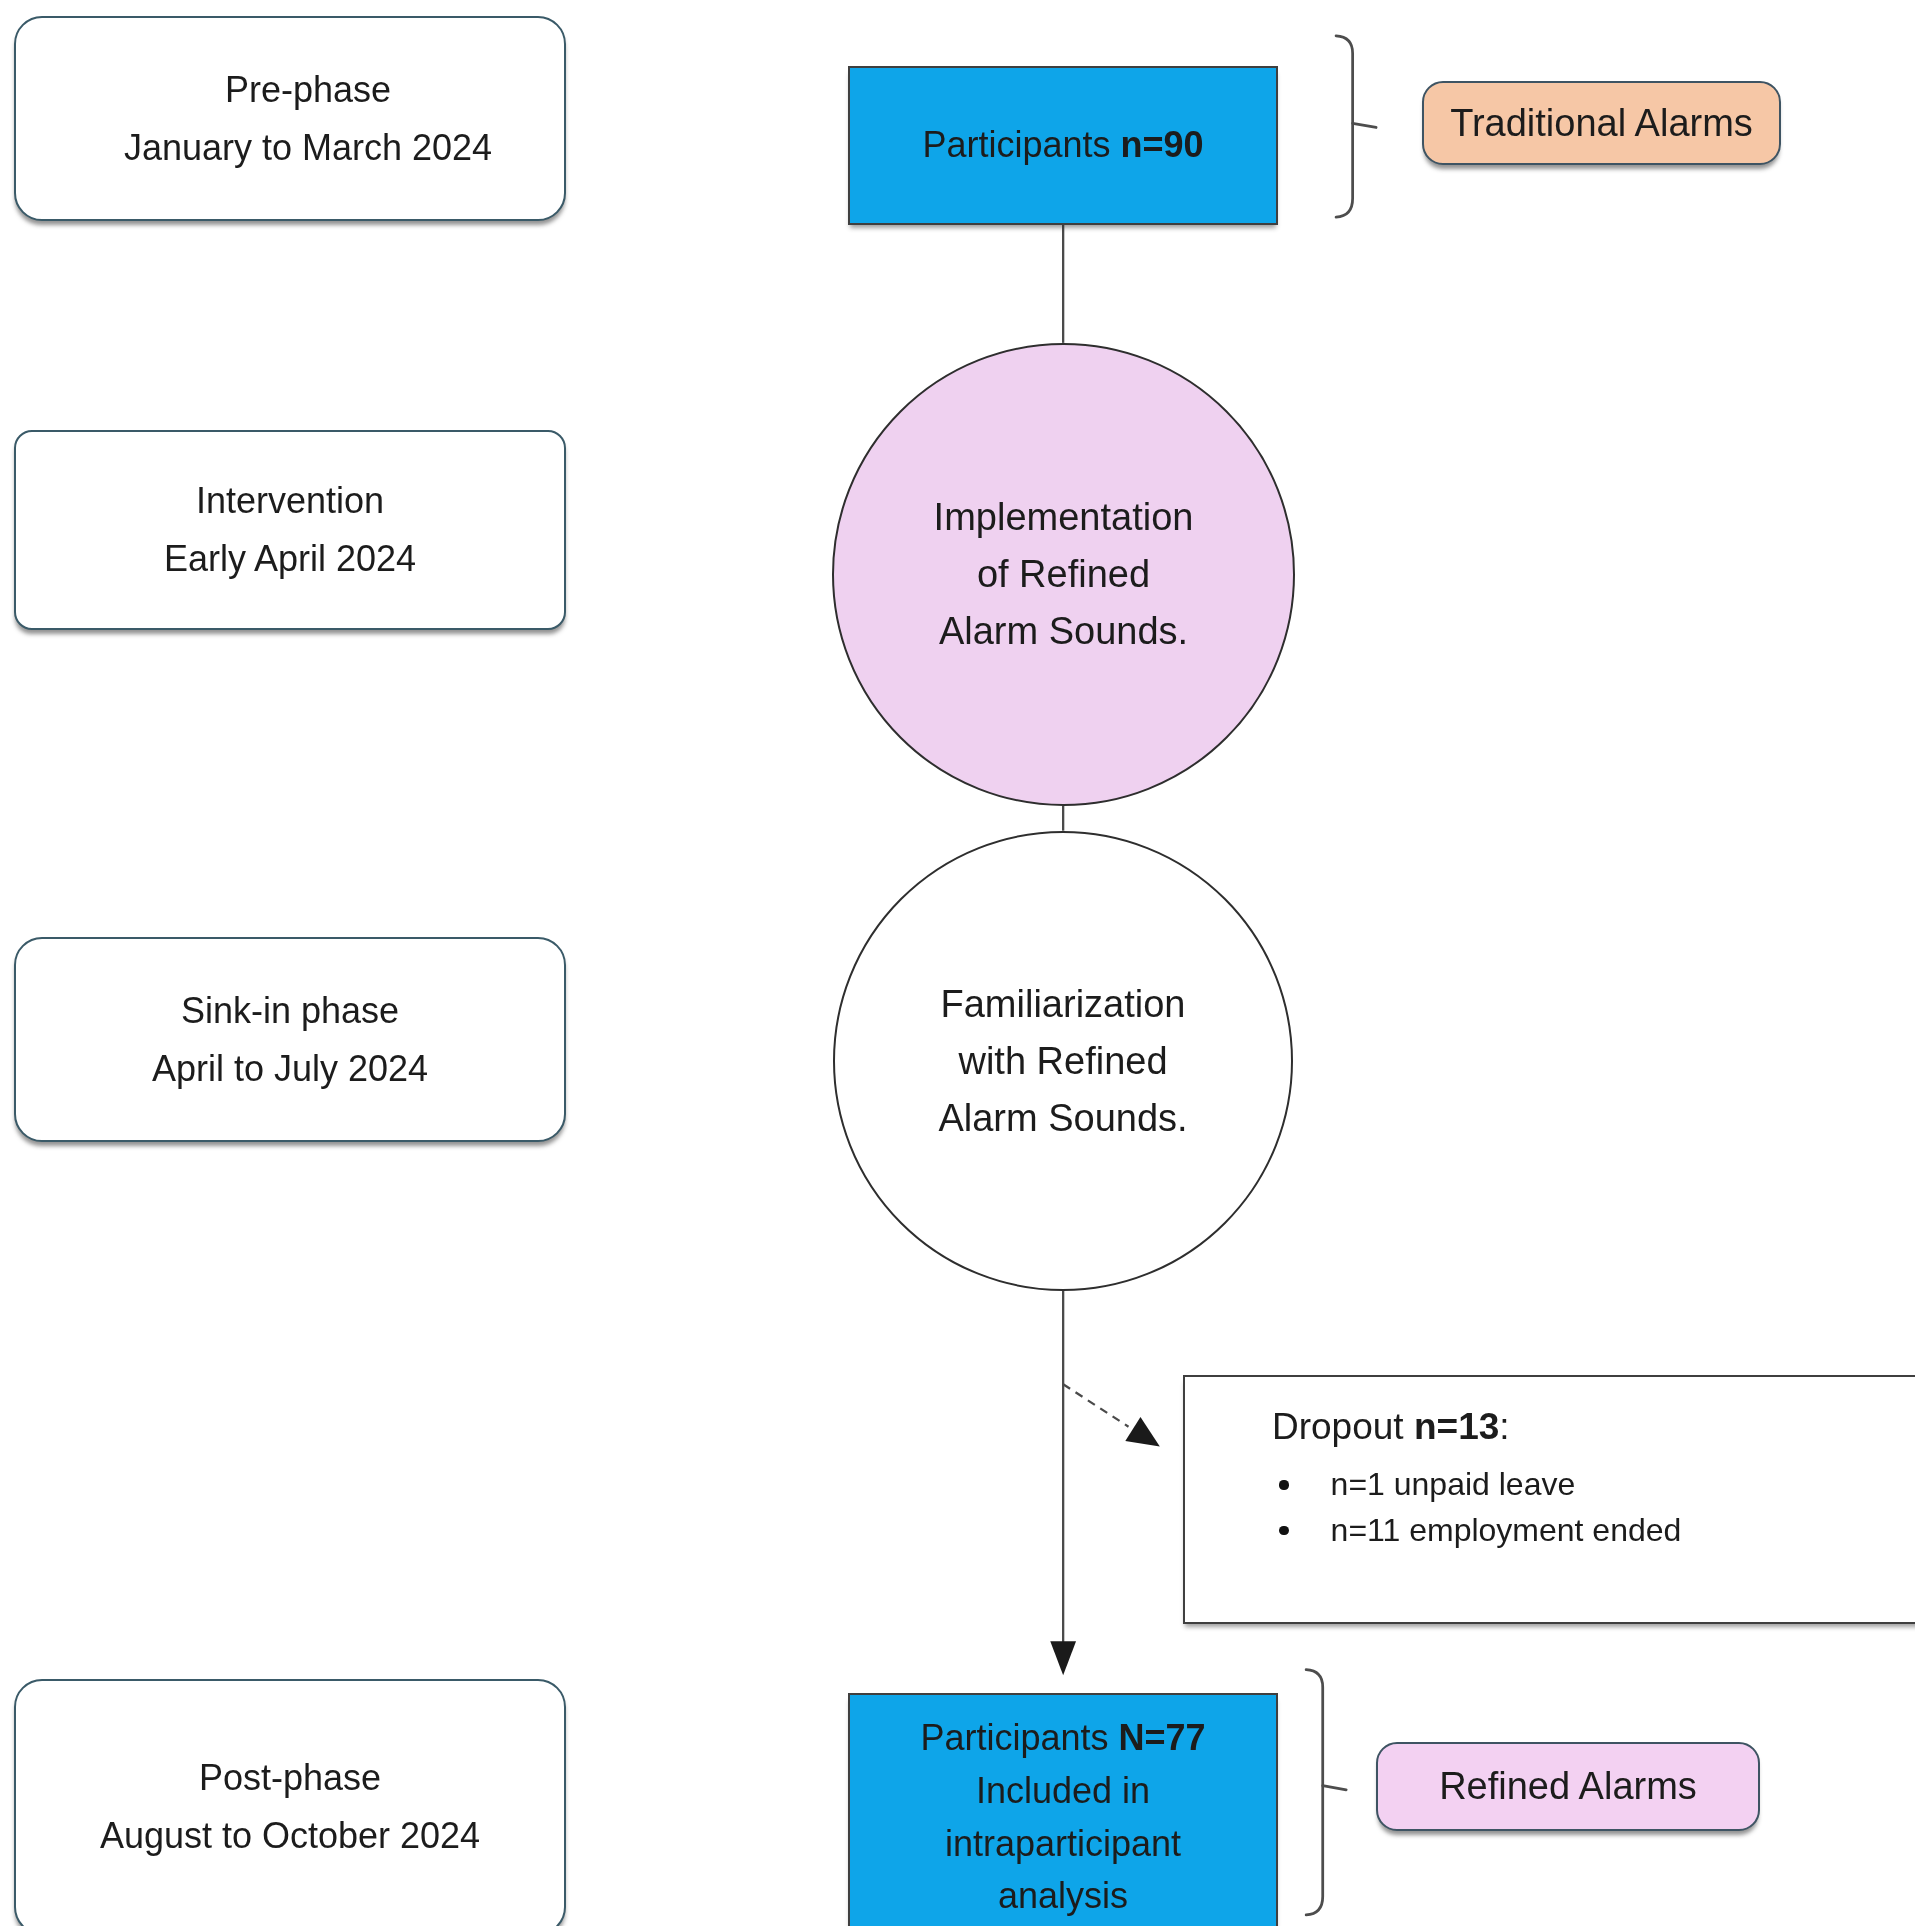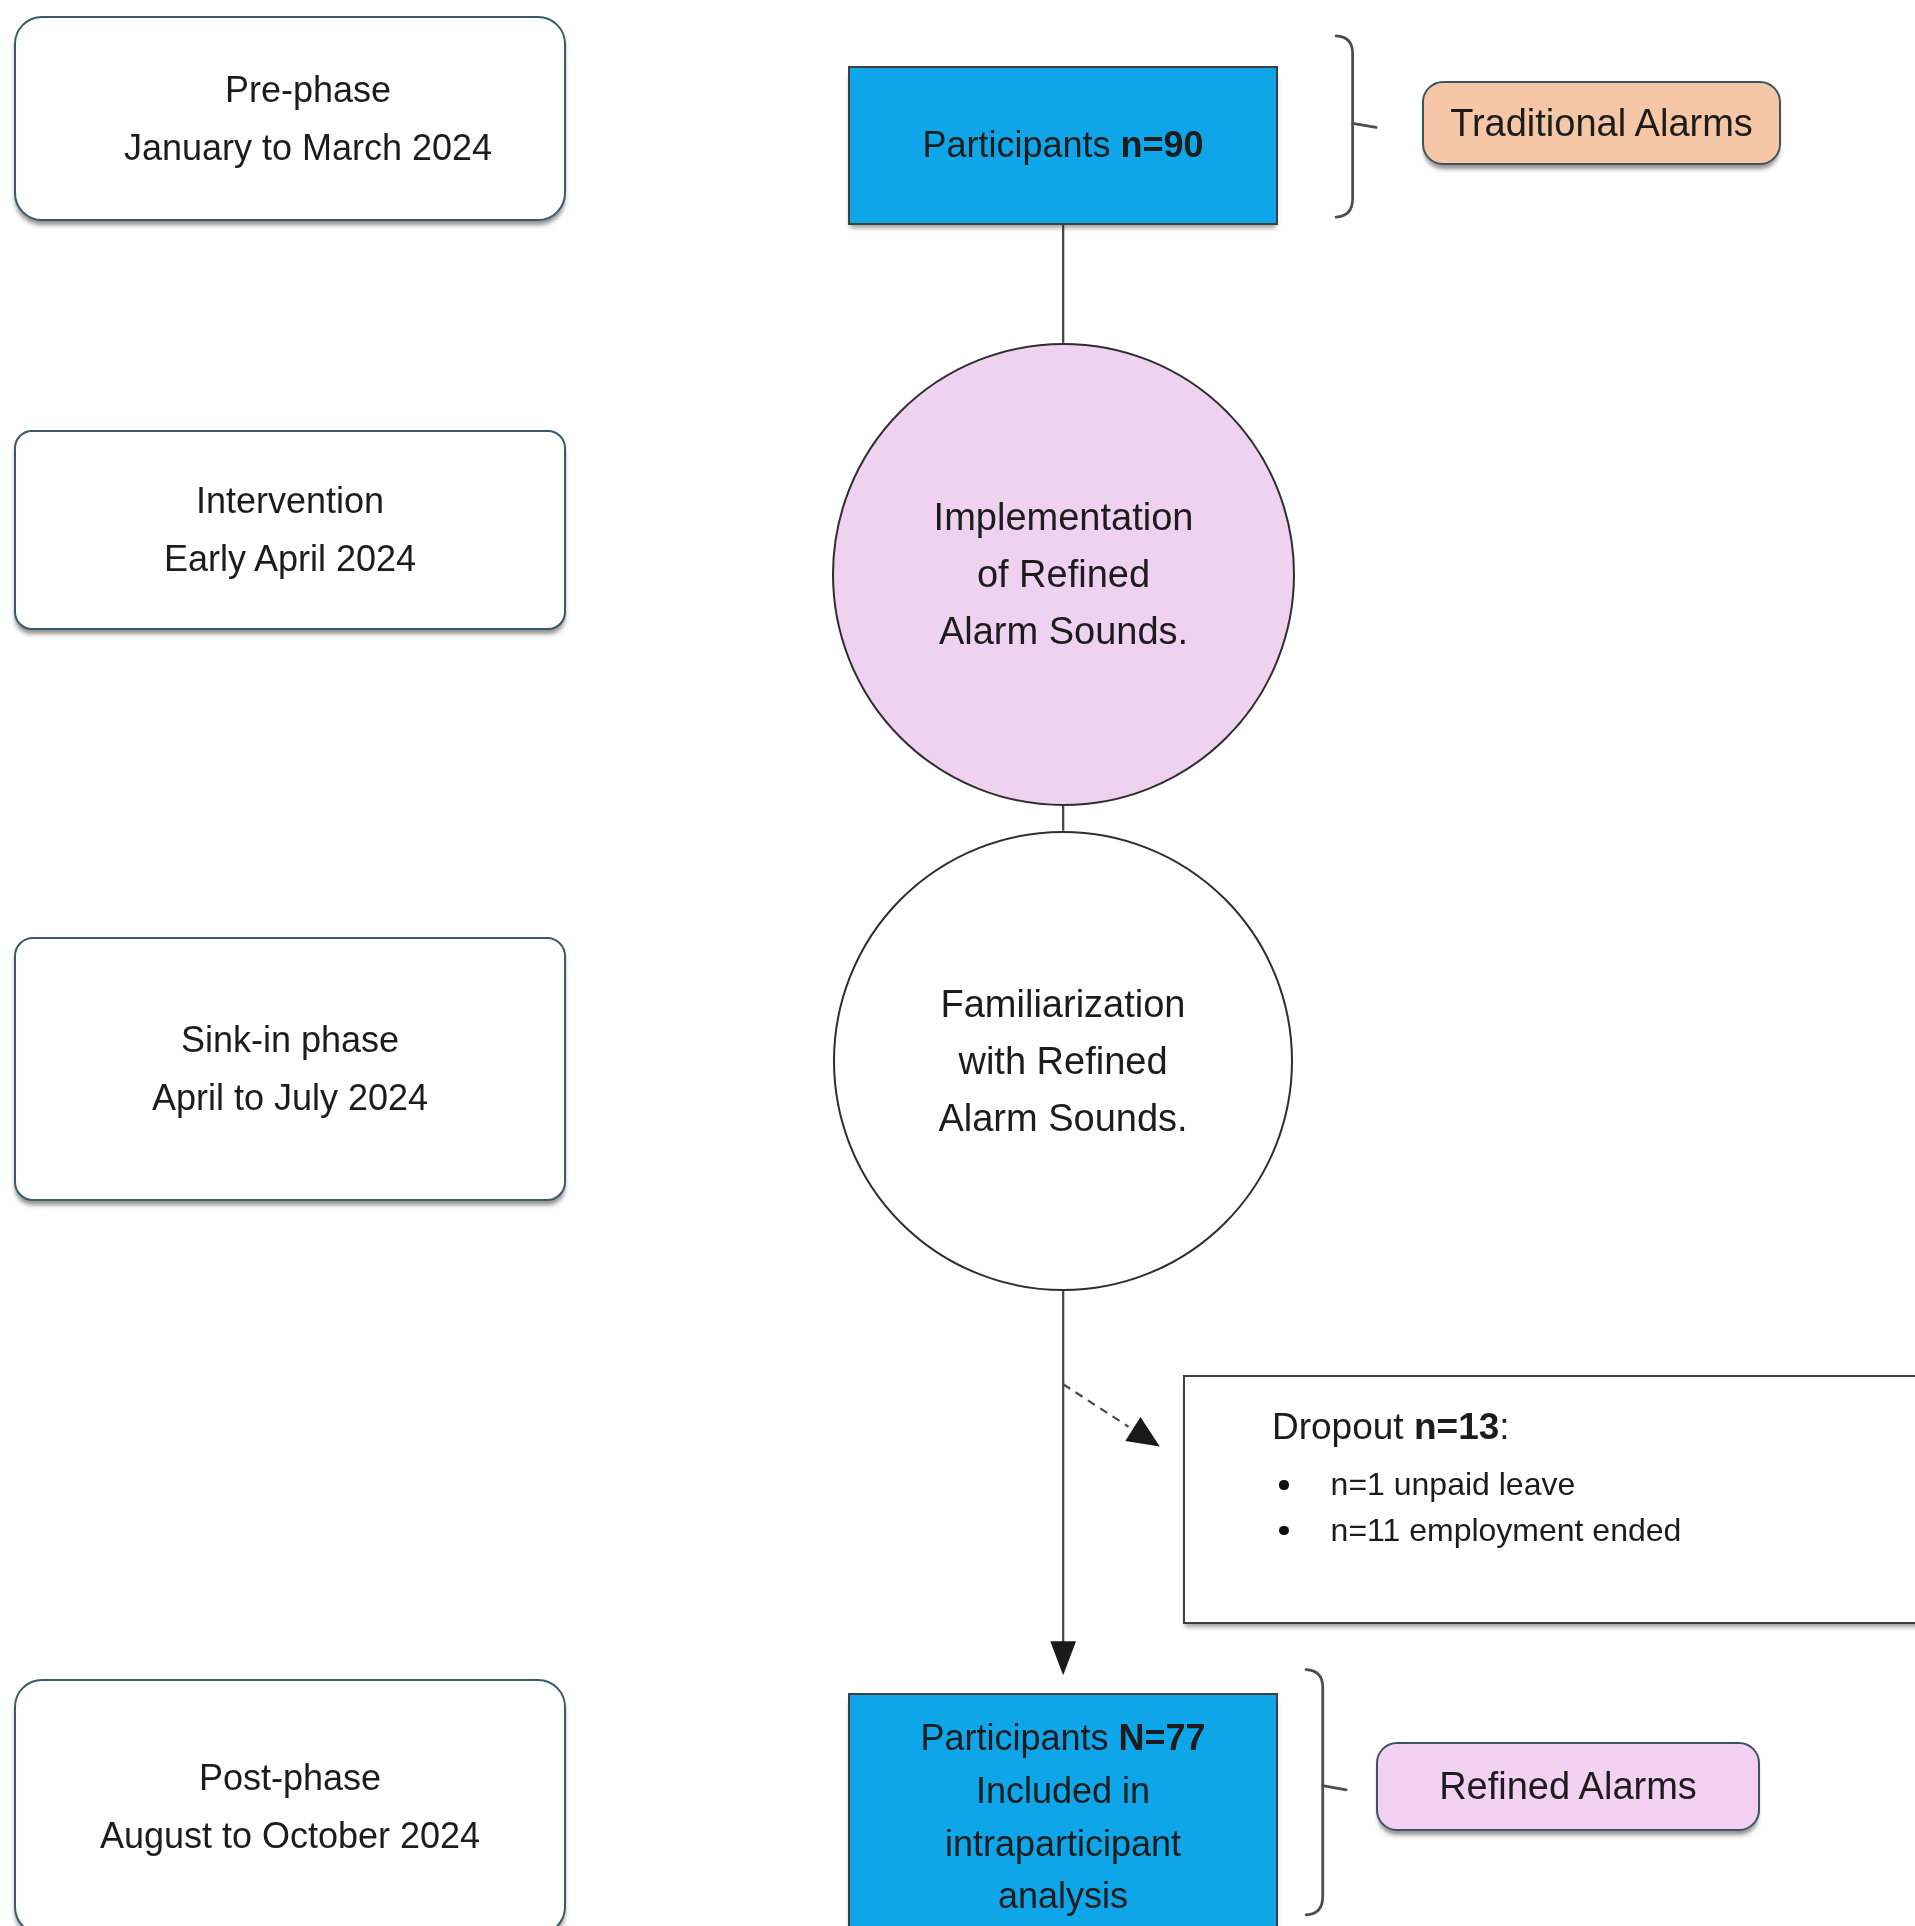--- a/index.html
+++ b/index.html
@@ -91,21 +91,21 @@
   </svg>
 
   <div class="abs phase-box" style="top:16px;height:205px;padding-left:36px;">
     <span>Pre-phase</span>
     <span>January to March 2024</span>
   </div>
   <div class="abs phase-box" style="top:430px;height:200px;border-radius:18px;">
     <span>Intervention</span>
     <span>Early April 2024</span>
   </div>
-  <div class="abs phase-box" style="top:937px;height:264px;border-radius:19px;">
+  <div class="abs phase-box" style="top:937px;height:205px;">
     <span>Sink-in phase</span>
     <span>April to July 2024</span>
   </div>
   <div class="abs phase-box" style="top:1643px;height:256px;margin-top:36px;">
     <span>Post-phase</span>
     <span>August to October 2024</span>
   </div>
 
   <div class="abs node-box" style="left:848px;top:46px;width:430px;height:159px;">
     <span class="line"><span>Participants </span><b>n=90</b></span>

